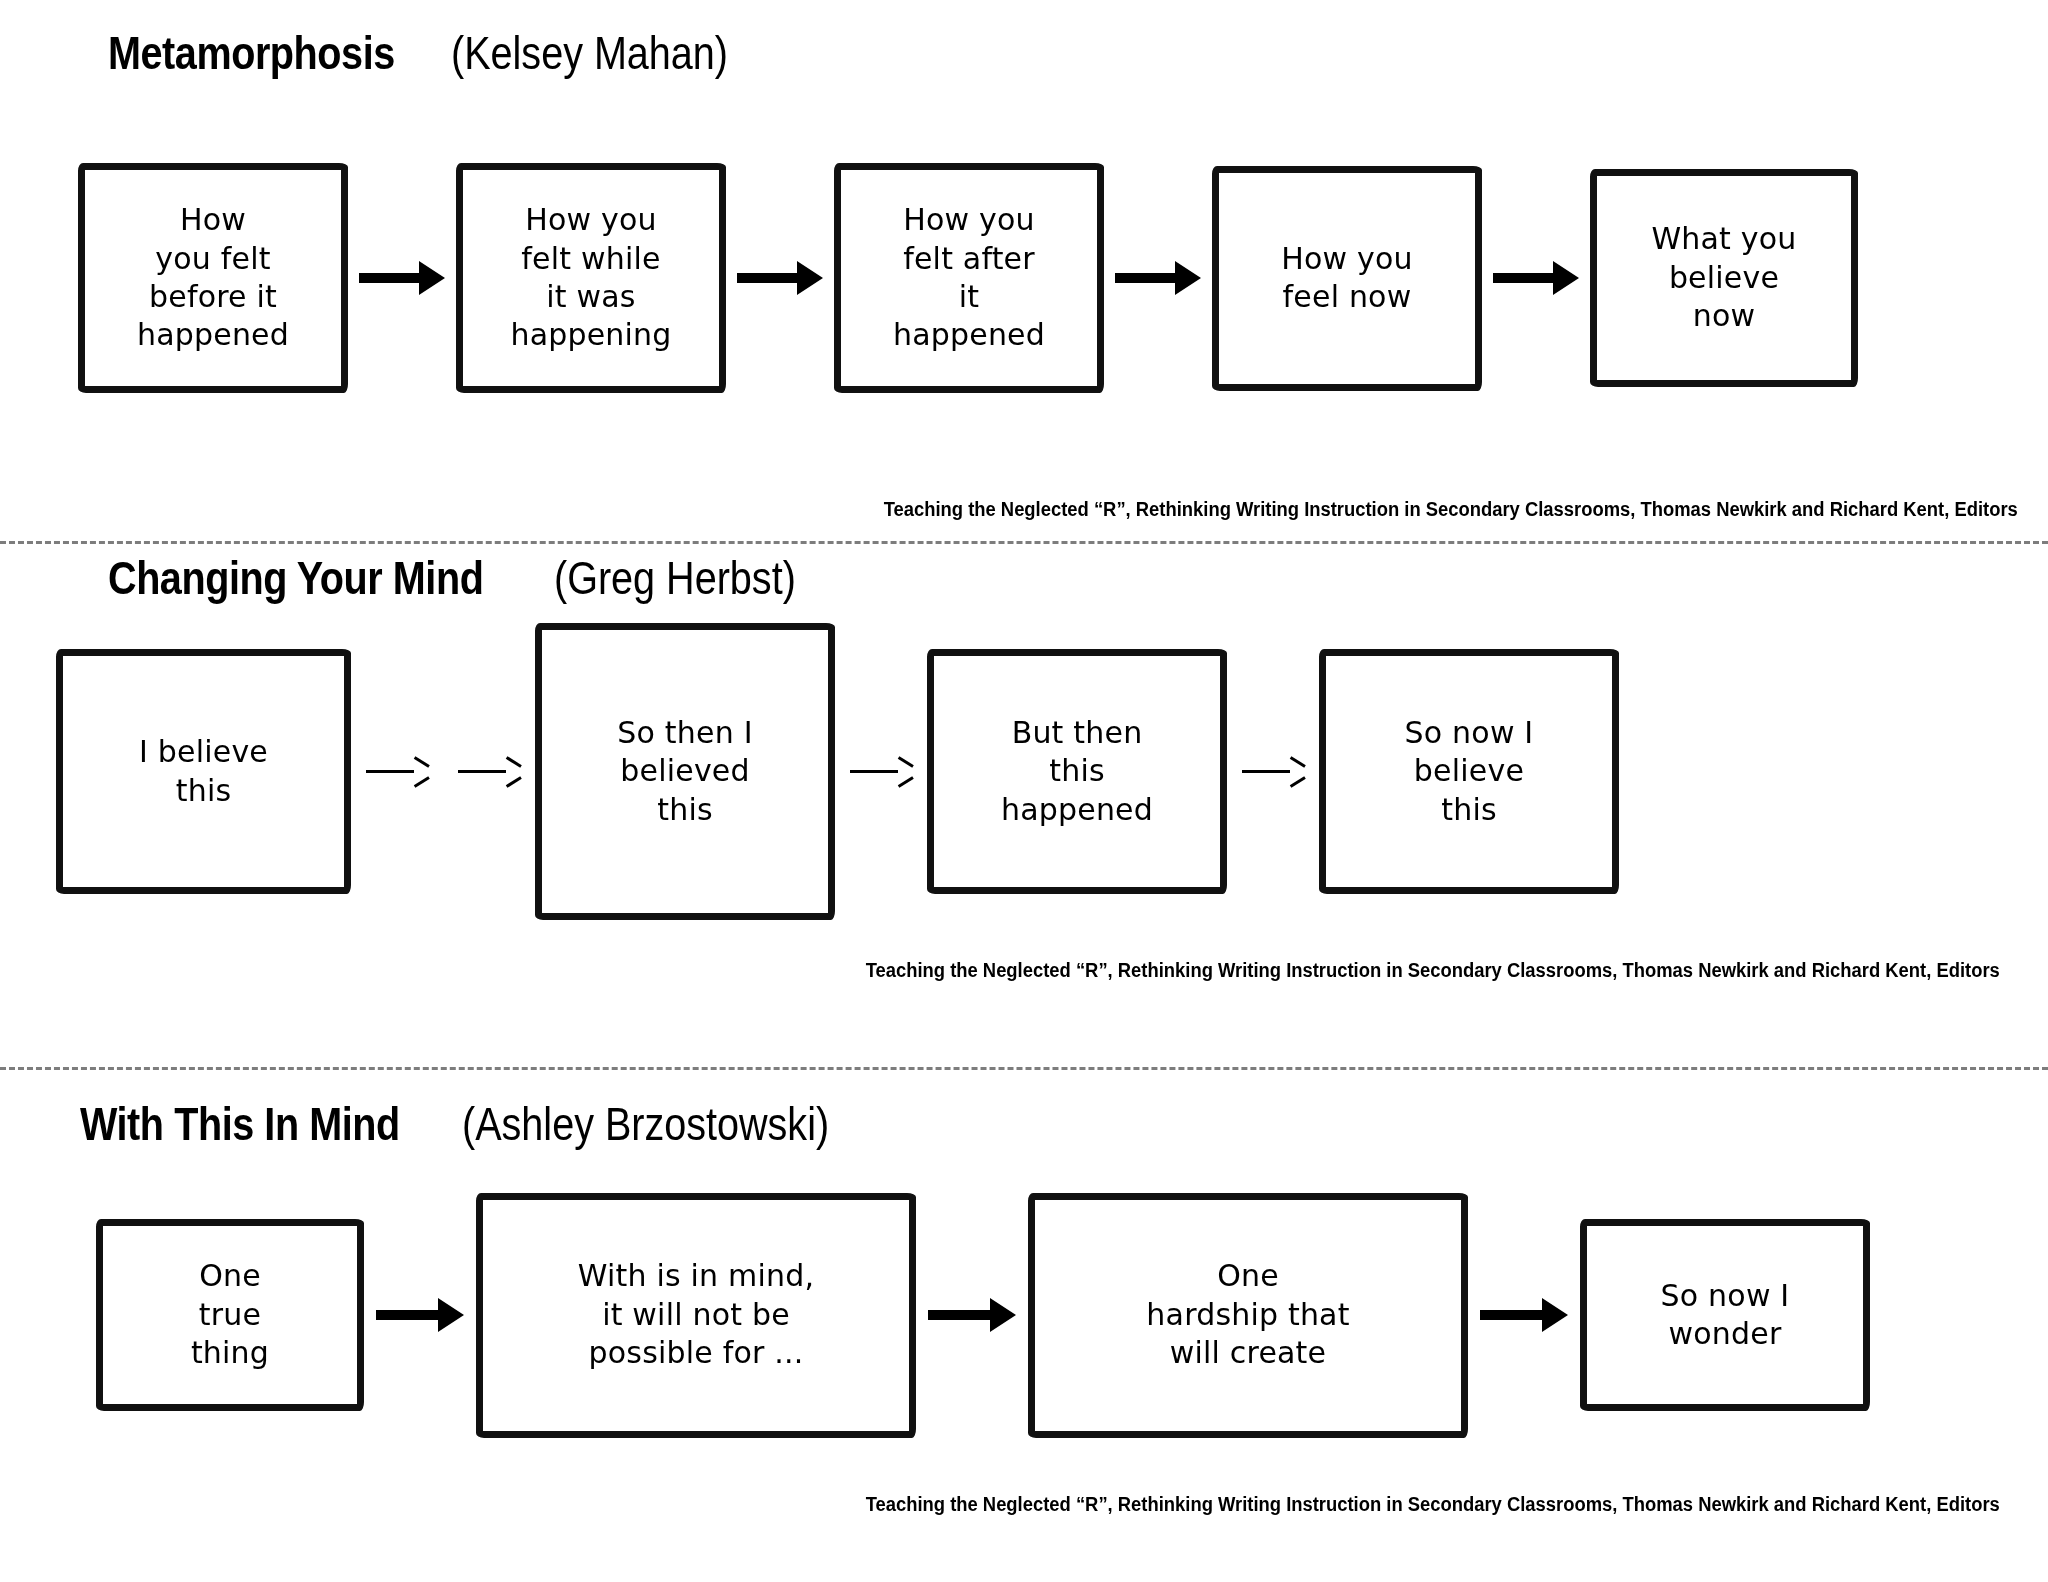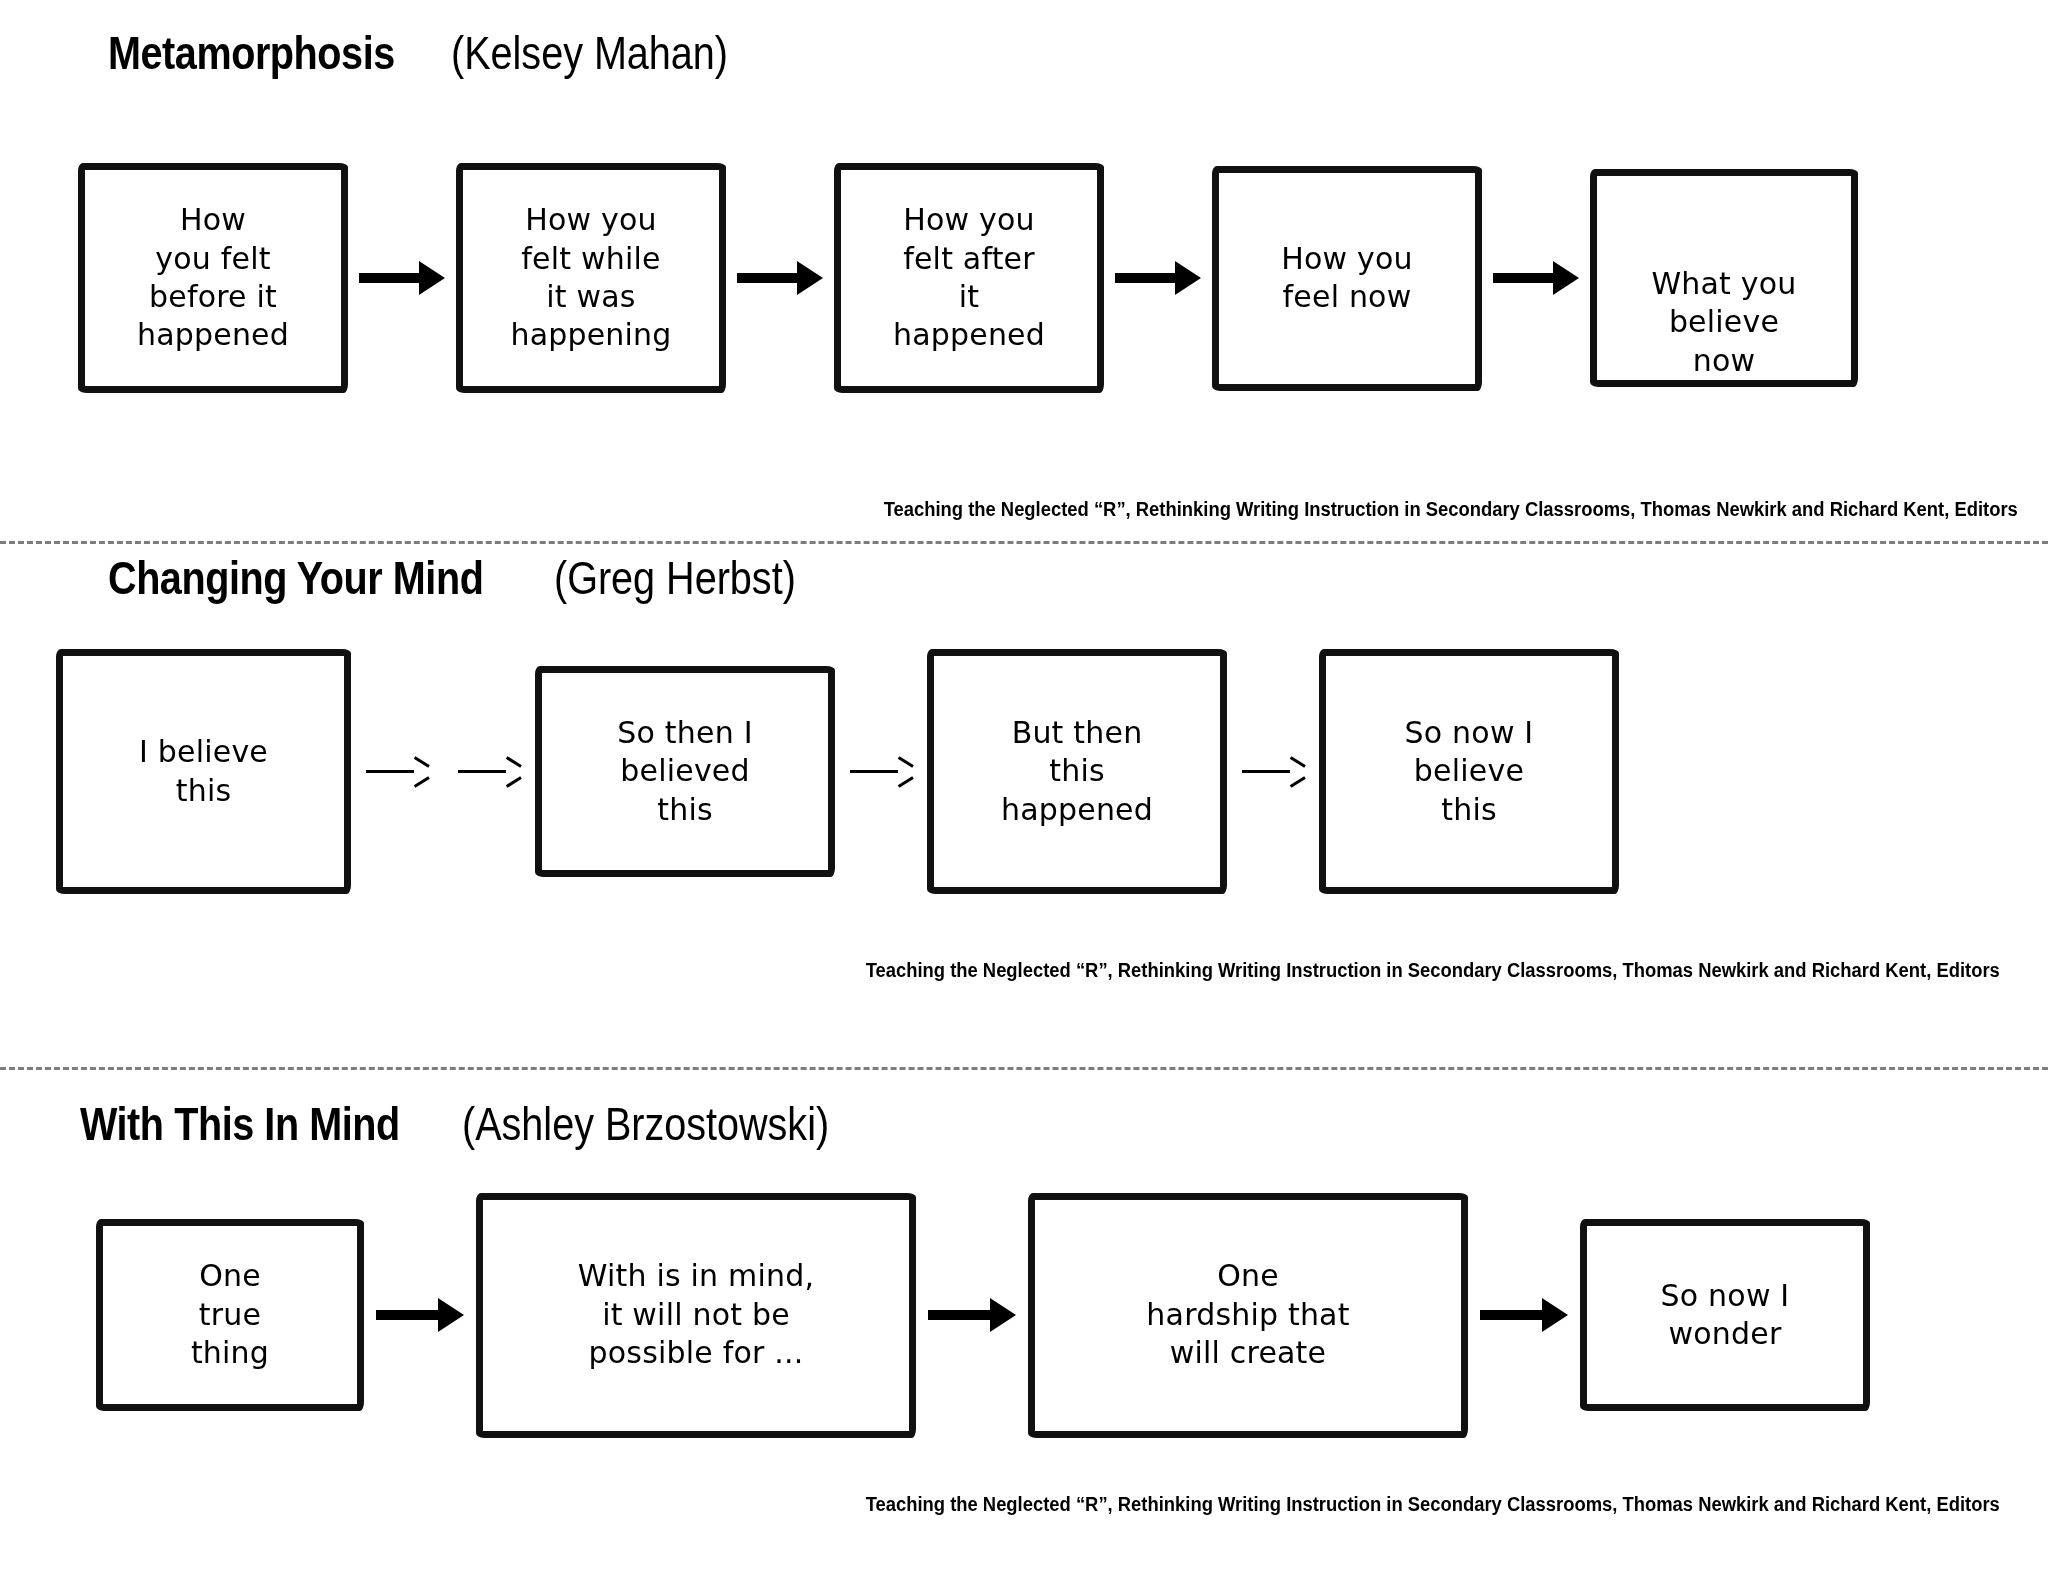--- a/index.html
+++ b/index.html
@@ -173,21 +173,21 @@
     <div class="box" style="width:270px;height:225px;">
       <div class="box-text" style="white-space:pre-line;">How you
 feel now</div>
     </div>
 
     <div class="arrow-thick" style="width:86px;margin:0 11px;">
       <div class="shaft"></div>
       <div class="head"></div>
     </div>
 
-    <div class="box" style="width:268px;height:218px;align-items:flex-end;">
+    <div class="box" style="width:268px;height:218px;">
       <div class="box-text" style="white-space:pre-line;">What you
 believe
 now</div>
     </div>
   </div>
 
   <div class="credit-wrap" style="position:absolute;right:30px;top:498px;">
     <span class="credit">Teaching the Neglected “R”, Rethinking Writing Instruction in Secondary Classrooms, Thomas Newkirk and Richard Kent, Editors</span>
   </div>
 </div>
@@ -211,21 +211,21 @@
       <div class="shaft"></div>
       <div class="head"></div>
     </div>
 
 
     <div class="arrow-thin" style="width:62px;margin:0 15px;">
       <div class="shaft"></div>
       <div class="head"></div>
     </div>
 
-    <div class="box" style="width:300px;height:211px;">
+    <div class="box" style="width:300px;height:297px;">
       <div class="box-text" style="white-space:pre-line;">So then I
 believed
 this</div>
     </div>
 
     <div class="arrow-thin" style="width:62px;margin:0 15px;">
       <div class="shaft"></div>
       <div class="head"></div>
     </div>
 

